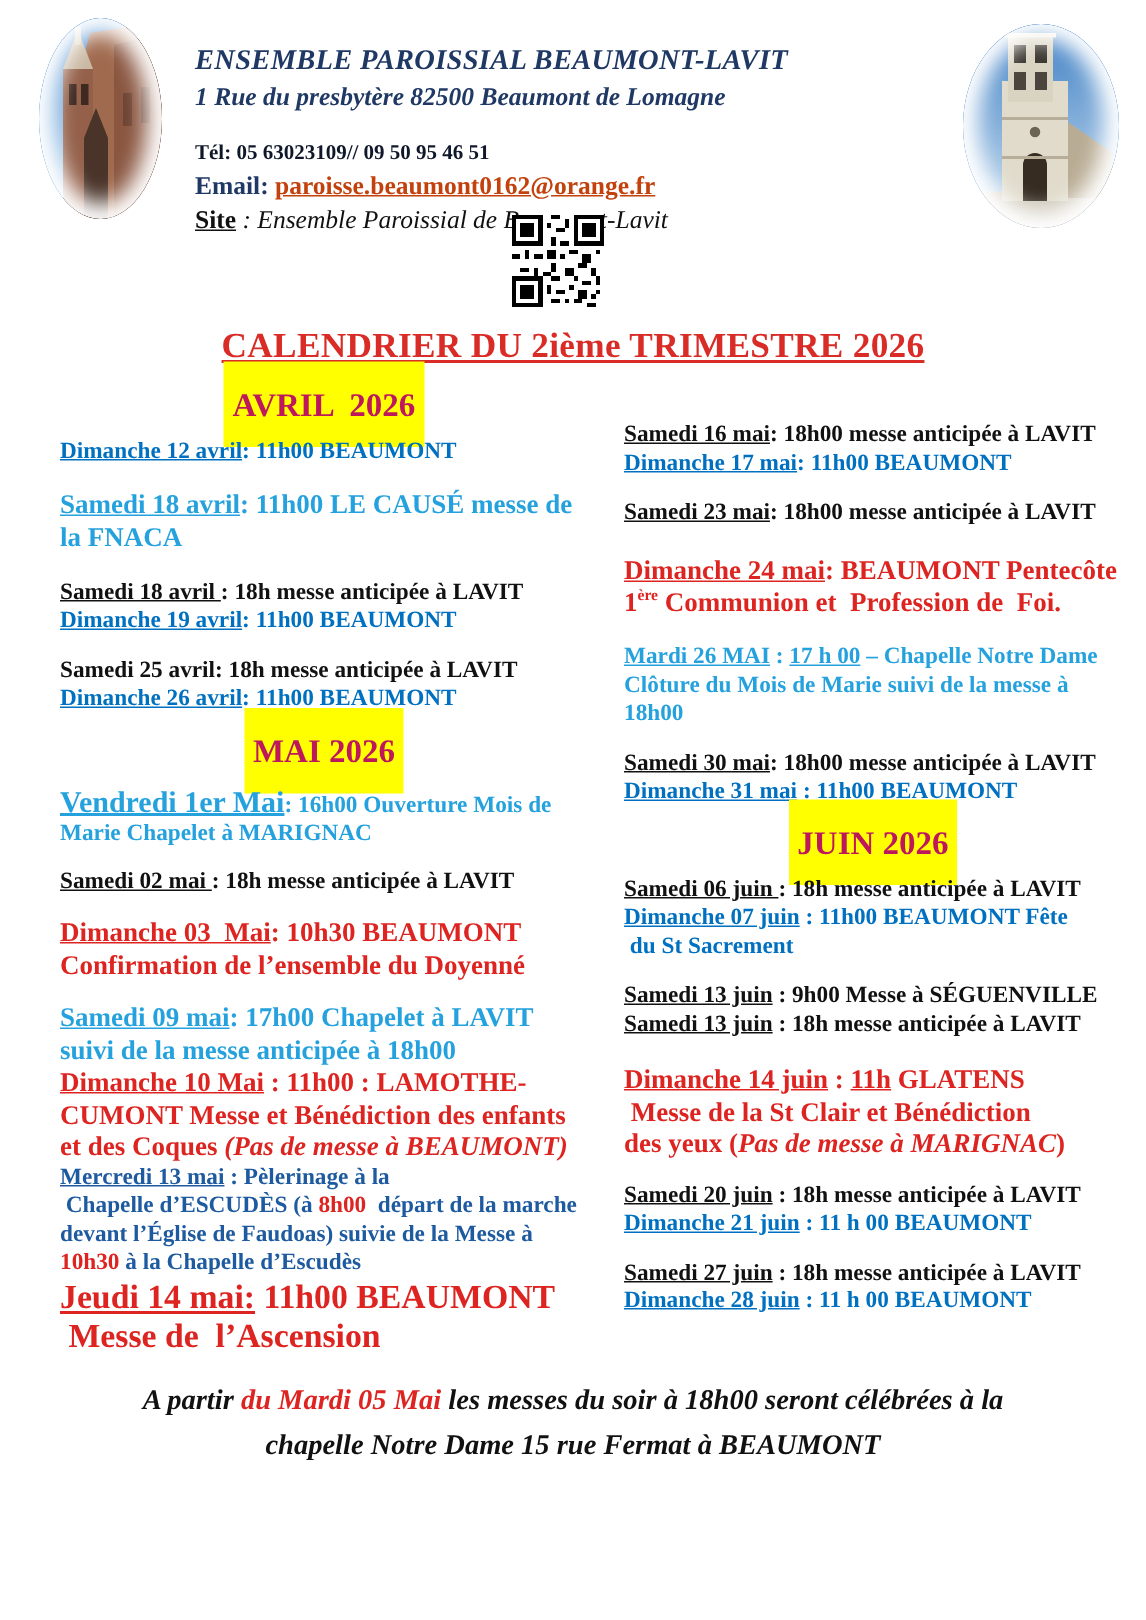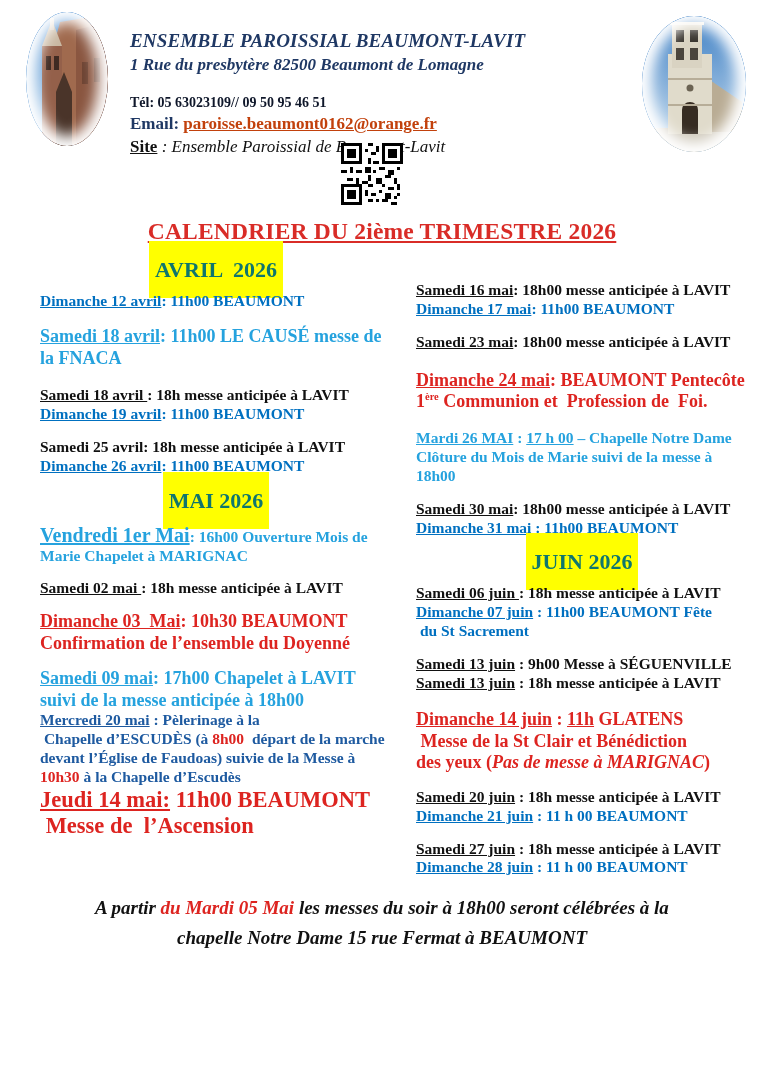--- a/index.html
+++ b/index.html
@@ -43,21 +43,21 @@
   }
 
   
   .cols { display:flex; padding:10px 16px 0 40px; gap:24px; }
   .col-left  { width:352px; flex:none; }
   .col-right { flex:1; }
 
   .month-heading { text-align:center; margin:12px 0 9px 0; }
   .col-left .month-heading:first-child { margin-top:2px; }
   .month-heading .hl {
-    background:#FFFF00; color:#0f766e; font-weight:bold; font-size:22px;
+    background:#FFFF00; color:#be185d; font-weight:bold; font-size:22px;
     padding:16px 6px; white-space:pre-wrap;
   }
 
   .line { font-weight:bold; line-height:1.22; white-space:pre-wrap; }
   .line.sm { font-size:15.5px; }
   .line.md { font-size:18px; line-height:1.2; }
   .line.lg { font-size:22.5px; line-height:1.15; }
 
   .c-black { color:#111; }
   .c-blue  { color:#0070C0; }
@@ -209,21 +209,22 @@
       <p class="line sm"><span class="c-black">Samedi 25 avril: 18h messe anticipée à LAVIT</span></p>
       <p class="line sm"><span class="c-blue u">Dimanche 26 avril</span><span class="c-blue">: 11h00 BEAUMONT</span></p>
       <div class="month-heading"><span class="hl">MAI 2026</span></div>
       <p class="line sm"><span class="c-cyan u big-date">Vendredi 1er Mai</span><span class="c-cyan">: 16h00 Ouverture Mois de Marie Chapelet à MARIGNAC</span></p>
       <div style="height: 13px;"></div>
       <p class="line sm"><span class="c-black u">Samedi 02 mai </span><span class="c-black">: 18h messe anticipée à LAVIT</span></p>
       <div style="height: 13px;"></div>
       <p class="line md"><span class="c-red u">Dimanche 03  Mai</span><span class="c-red">: 10h30 BEAUMONT Confirmation de l’ensemble du Doyenné</span></p>
       <div style="height: 14px;"></div>
       <p class="line md"><span class="c-cyan u">Samedi 09 mai</span><span class="c-cyan">: 17h00 Chapelet à LAVIT suivi de la messe anticipée à 18h00</span></p>
-      <p class="line sm"><span class="c-navy u">Mercredi 20 mai</span><span class="c-navy"> : Pèlerinage à la
+      <p class="line md"><span class="c-red u">Dimanche 10 Mai</span><span class="c-red"> : 11h00 : LAMOTHE-CUMONT Messe et Bénédiction des enfants et des Coques </span><span class="c-red it">(Pas de messe à BEAUMONT)</span></p>
+      <p class="line sm"><span class="c-navy u">Mercredi 13 mai</span><span class="c-navy"> : Pèlerinage à la
  Chapelle d’ESCUDÈS (à </span><span class="c-red">8h00</span><span class="c-navy">  départ de la marche  devant l’Église de Faudoas) suivie de la Messe à </span><span class="c-red">10h30</span><span class="c-navy"> à la Chapelle d’Escudès</span></p>
       <p class="line lg"><span class="c-red u">Jeudi 14 mai:</span><span class="c-red"> 11h00 BEAUMONT
  Messe de  l’Ascension</span></p>
     </div>
   <div class="col-right">
       <div style="height: 26px;"></div>
       <p class="line sm"><span class="c-black u">Samedi 16 mai</span><span class="c-black">: 18h00 messe anticipée à LAVIT</span></p>
       <p class="line sm"><span class="c-blue u">Dimanche 17 mai</span><span class="c-blue">: 11h00 BEAUMONT</span></p>
       <div style="height: 14px;"></div>
       <p class="line sm"><span class="c-black u">Samedi 23 mai</span><span class="c-black">: 18h00 messe anticipée à LAVIT</span></p>

